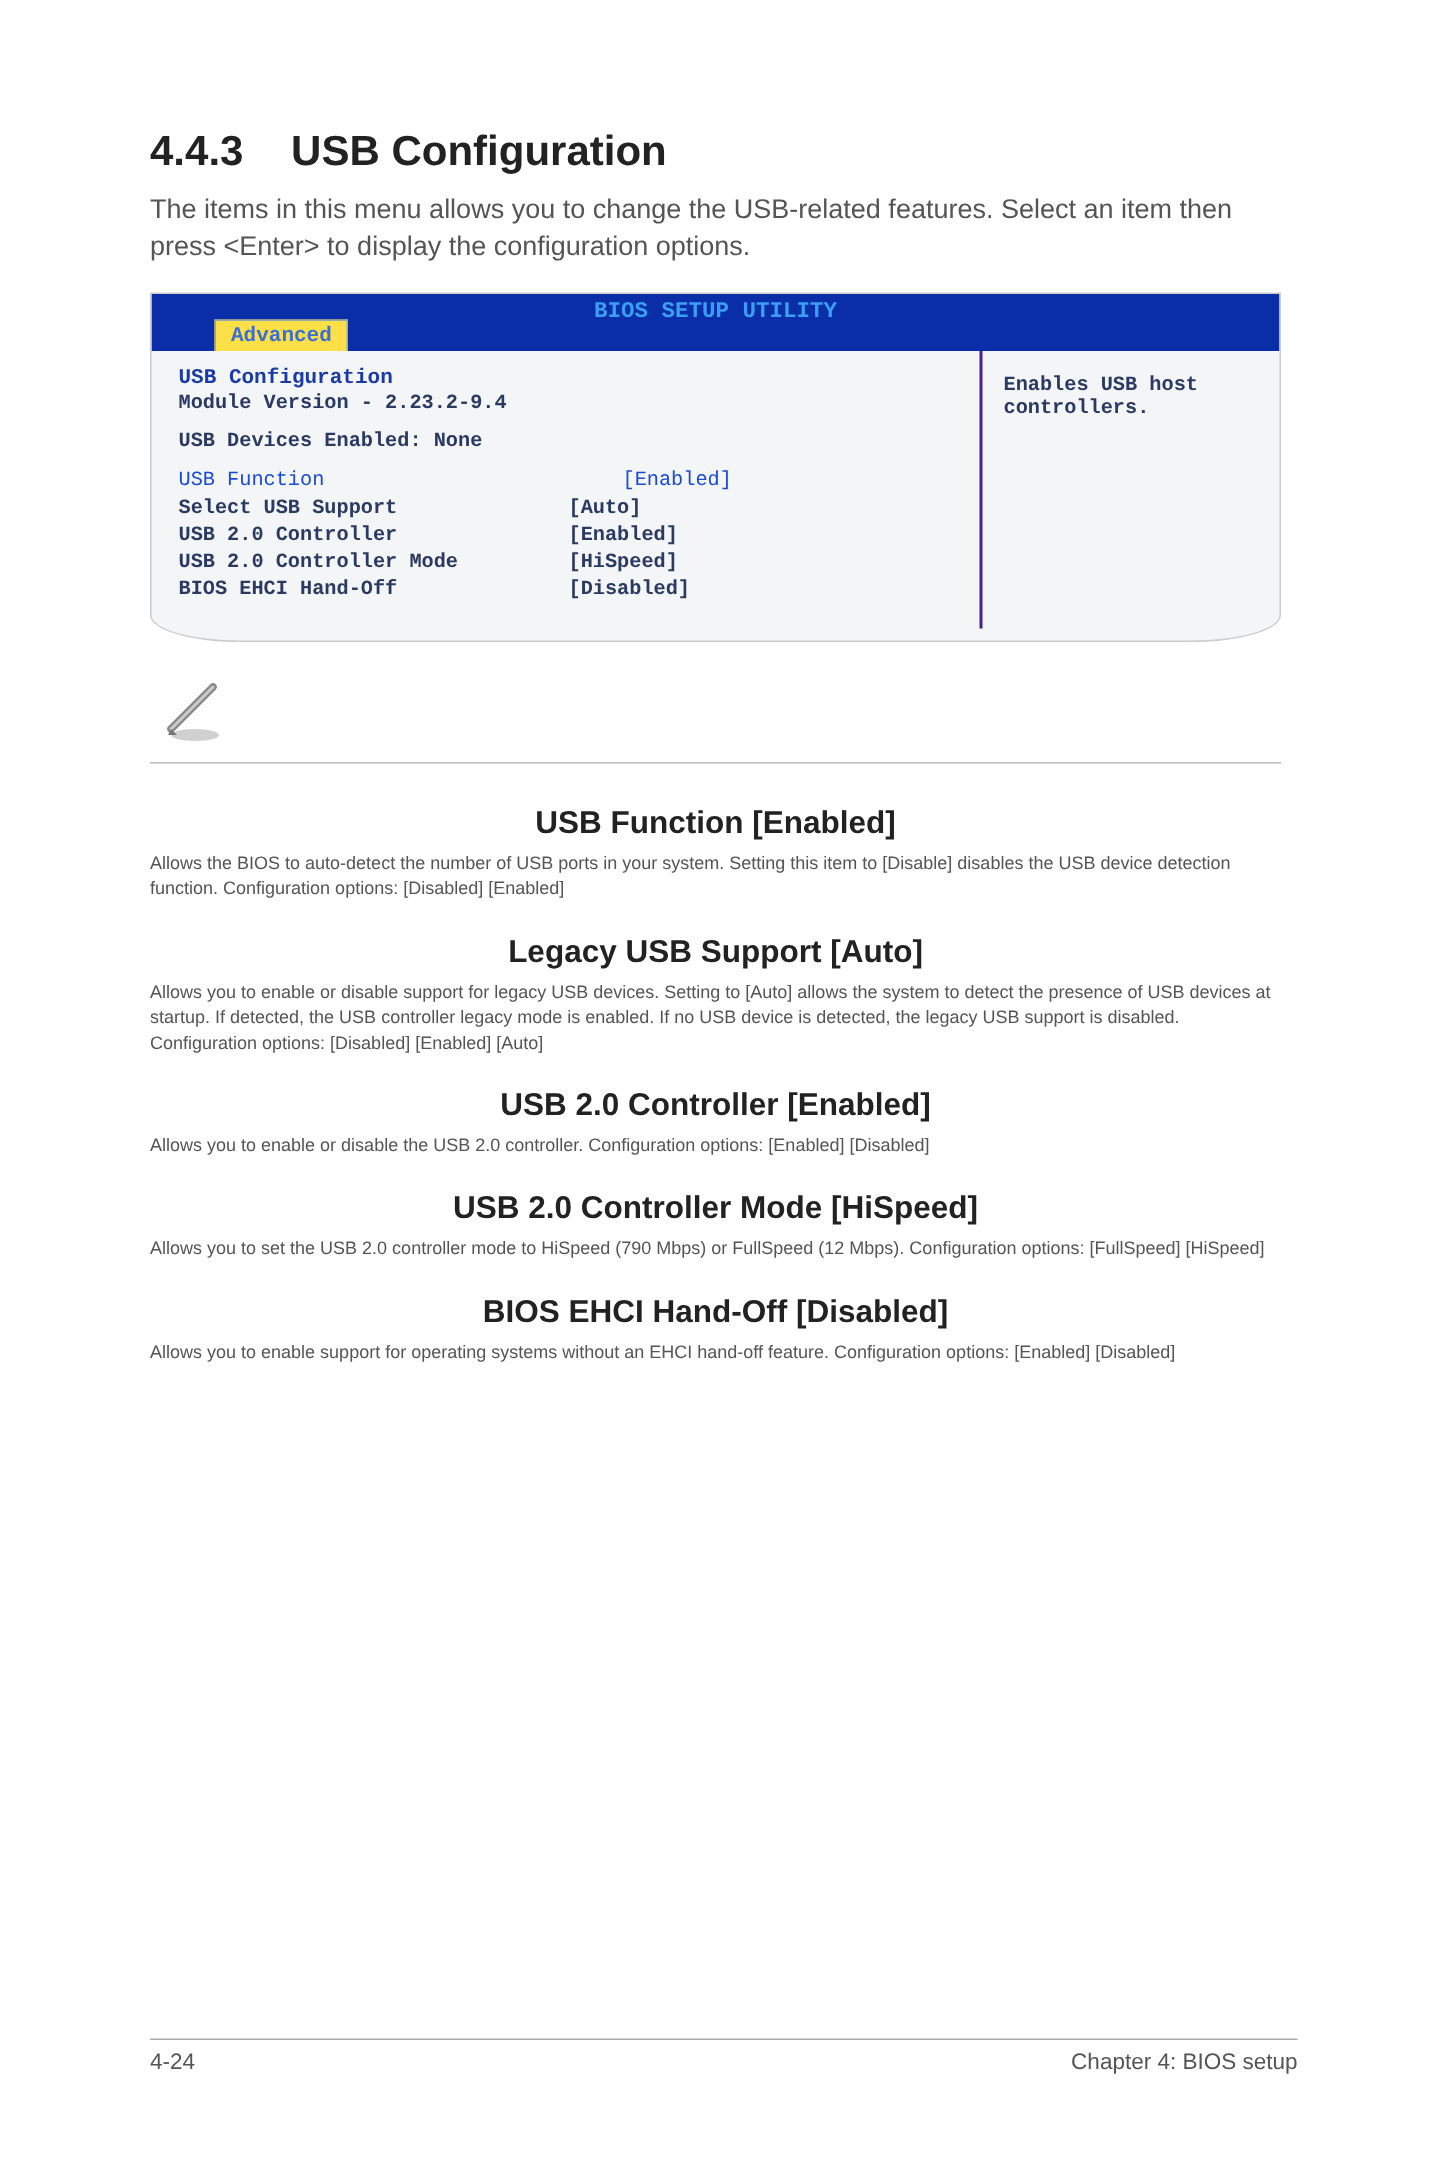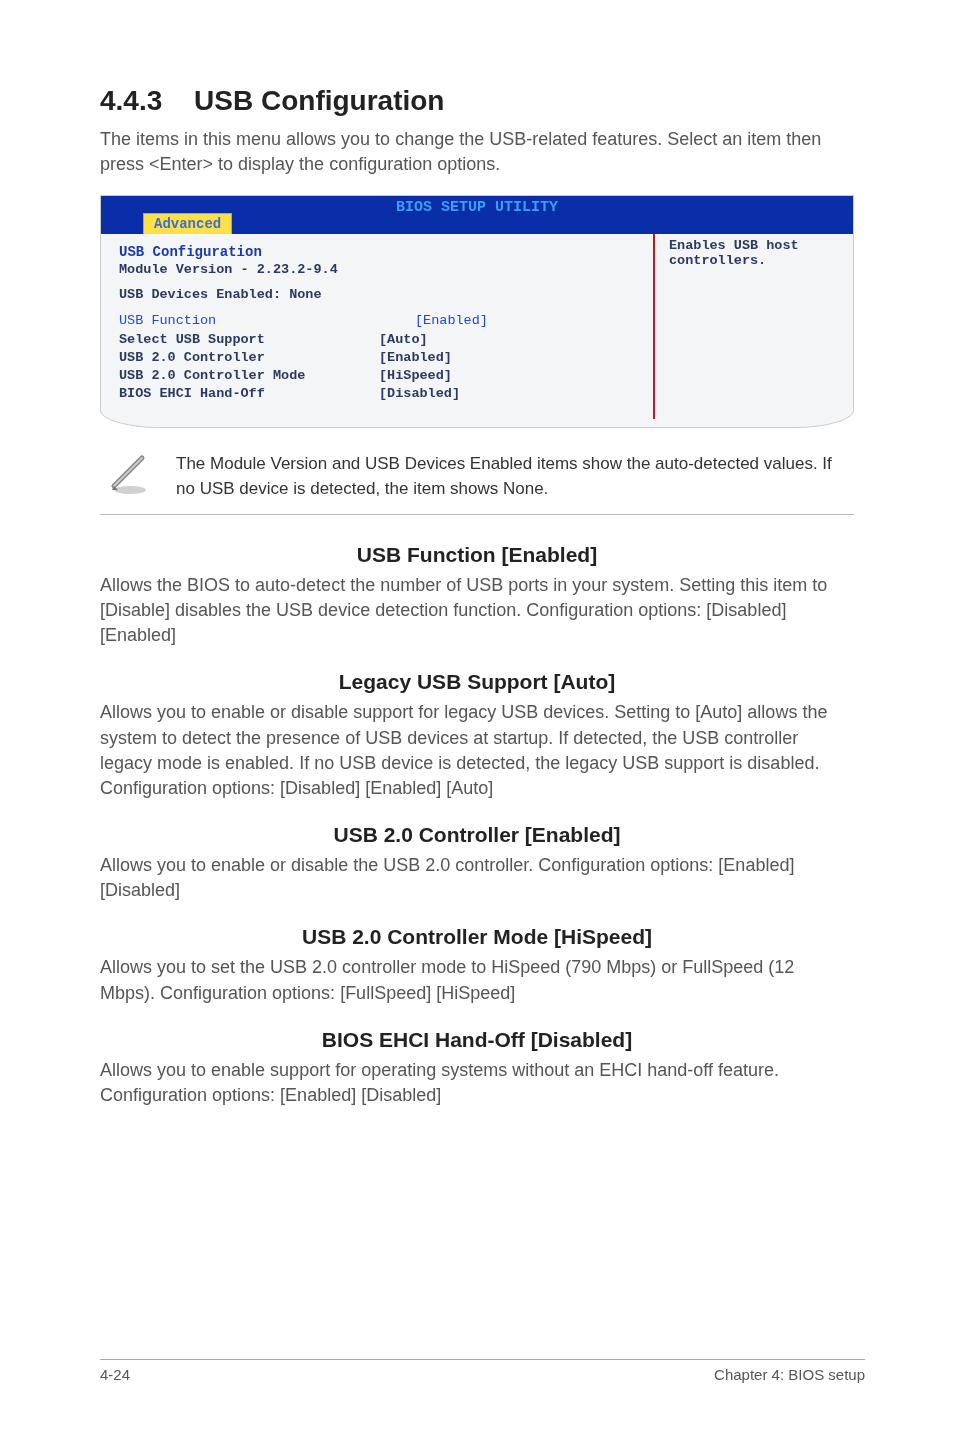--- a/index.html
+++ b/index.html
@@ -66,22 +66,22 @@
     display: flex;
     font-family: "Courier New", monospace;
     font-size: 13.5px;
   }
   .bios-left {
     flex: 1;
     padding: 10px 18px 16px 18px;
   }
   .bios-right {
     width: 200px;
-    padding: 4px 14px;
-    border-left: 2px solid #b91c1c;
+    padding: 16px 14px;
+    border-left: 2px solid #4c1d95;
     color: #2b3a63;
     font-weight: bold;
   }
   .bios-left .hdr {
     color: #1a3aa8;
     font-weight: bold;
     margin-bottom: 2px;
   }
   .bios-left .hdr.usbconf { font-size: 14px; }
   .bios-left .sub {
@@ -116,21 +116,21 @@
   }
 
   h2.setting-title {
     font-size: 21px;
     font-weight: 700;
     color: #222;
     margin-bottom: 6px;
     text-align: center;
   }
   p.body {
-    font-size: 18px;
+    font-size: 12px;
     color: #555;
     line-height: 1.4;
     margin-bottom: 22px;
   }
 
   .footer {
     position: absolute;
     bottom: 55px;
     left: 100px;
     right: 89px;
@@ -190,21 +190,20 @@
 </div>
 
 <div class="note">
   <svg width="44" height="44" viewBox="0 0 44 44">
     <ellipse cx="22" cy="38" rx="16" ry="4" fill="#d0d0d0"></ellipse>
     <path d="M6 34 L34 6" stroke="#888" stroke-width="5" stroke-linecap="round"></path>
     <path d="M6 34 L34 6" stroke="#ccc" stroke-width="2" stroke-linecap="round"></path>
     <path d="M30 2 L40 12 L34 6 Z" fill="#aaa"></path>
     <path d="M4 38 L6 34 L10 38 Z" fill="#777"></path>
   </svg>
-  <p>The Module Version and USB Devices Enabled items show the auto-detected values. If no USB device is detected, the item shows None.</p>
 </div>
 
 <div id="settings-container">
     <h2 class="setting-title">USB Function [Enabled]</h2>
     <p class="body">Allows the BIOS to auto-detect the number of USB ports in your system. Setting this item to [Disable] disables the USB device detection function. Configuration options: [Disabled] [Enabled]</p>
     <h2 class="setting-title">Legacy USB Support [Auto]</h2>
     <p class="body">Allows you to enable or disable support for legacy USB devices. Setting to [Auto] allows the system to detect the presence of USB devices at startup. If detected, the USB controller legacy mode is enabled. If no USB device is detected, the legacy USB support is disabled. Configuration options: [Disabled] [Enabled] [Auto]</p>
     <h2 class="setting-title">USB 2.0 Controller [Enabled]</h2>
     <p class="body">Allows you to enable or disable the USB 2.0 controller. Configuration options: [Enabled] [Disabled]</p>
     <h2 class="setting-title">USB 2.0 Controller Mode [HiSpeed]</h2>

